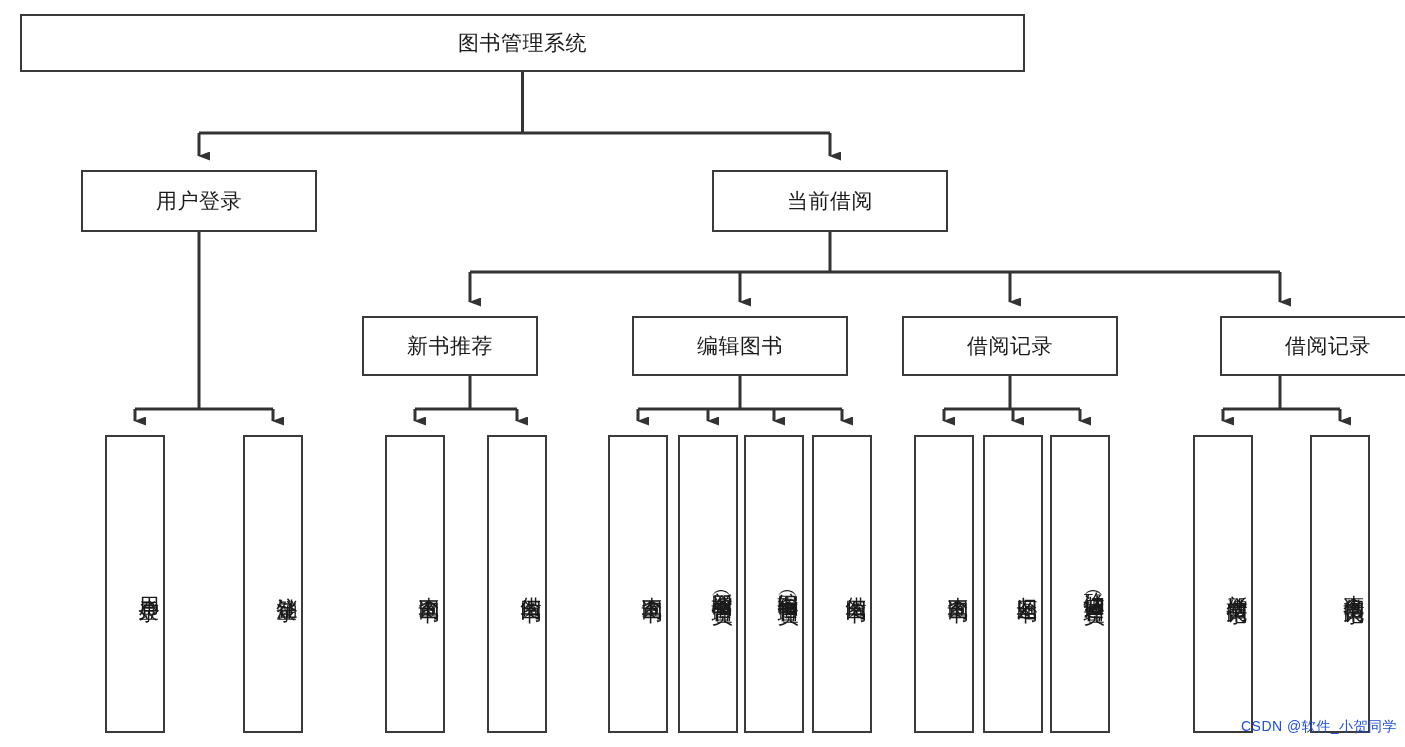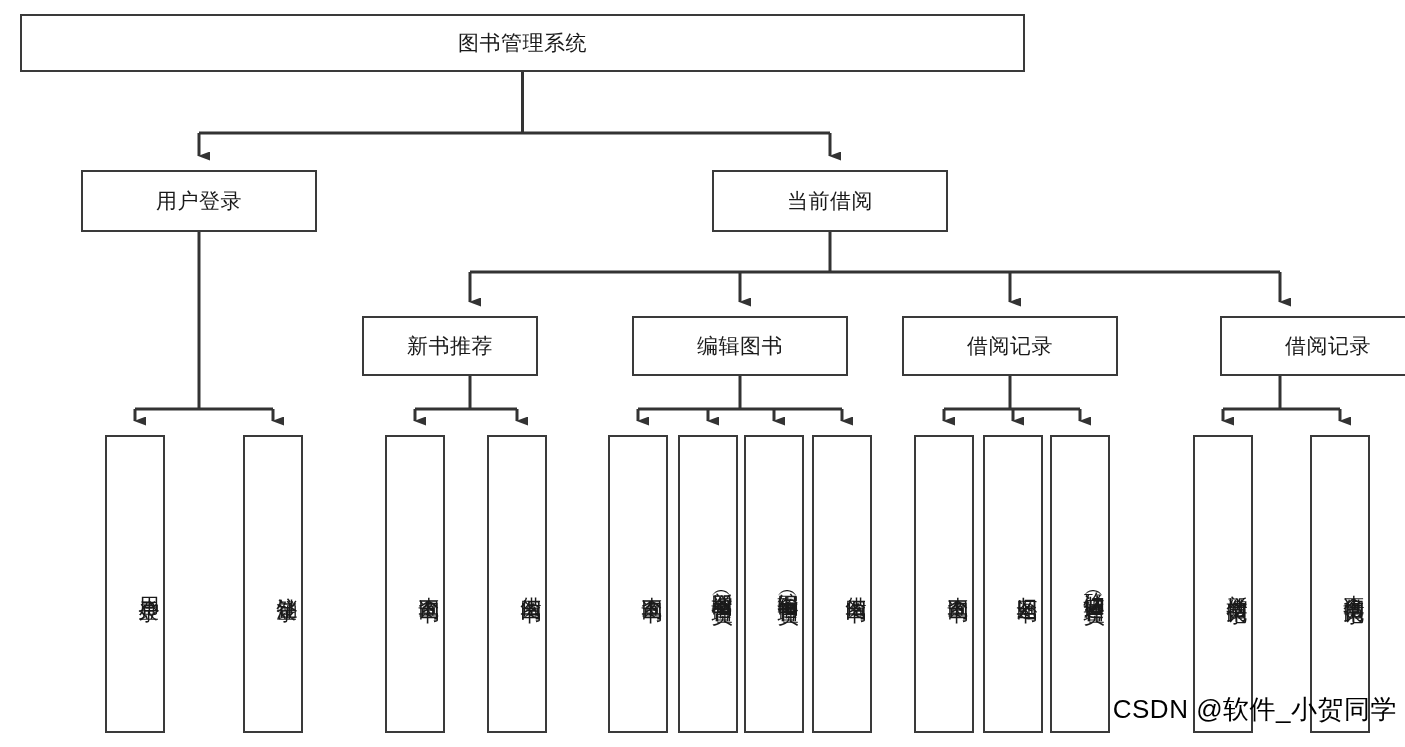--- a/index.html
+++ b/index.html
@@ -48,23 +48,23 @@
     font-size: 21px;
     line-height: 1.30;
     letter-spacing: 2px;
     padding: 6px 0;
     align-items: flex-start;
     justify-content: center;
   }
   .watermark {
     position: absolute;
     right: 8px;
-    bottom: 20px;
-    font-size: 26px;
-    color: #000000;
+    bottom: 11px;
+    font-size: 14px;
+    color: #1d4ed8;
     white-space: nowrap;
     letter-spacing: 0.5px;
   }
 </style>
 </head>
 <body>
 
 <div id="canvas">
 
   <svg id="wires" viewBox="0 0 1405 747" xmlns="http://www.w3.org/2000/svg">

